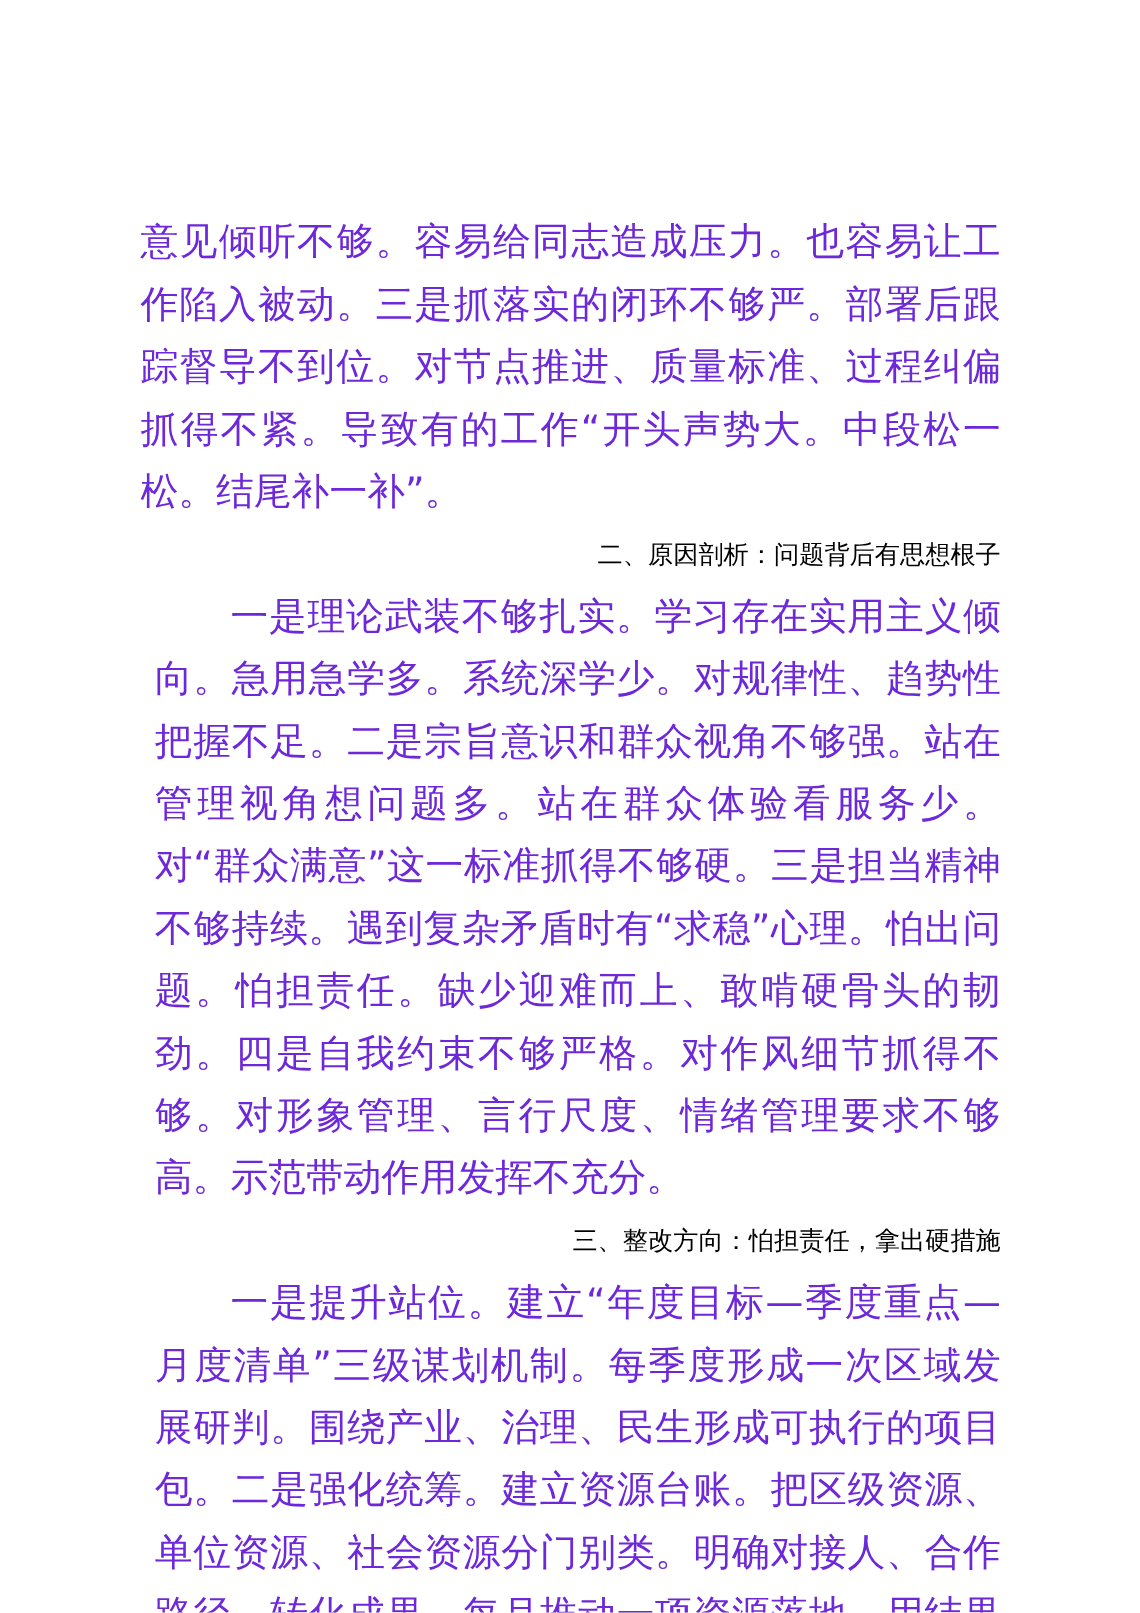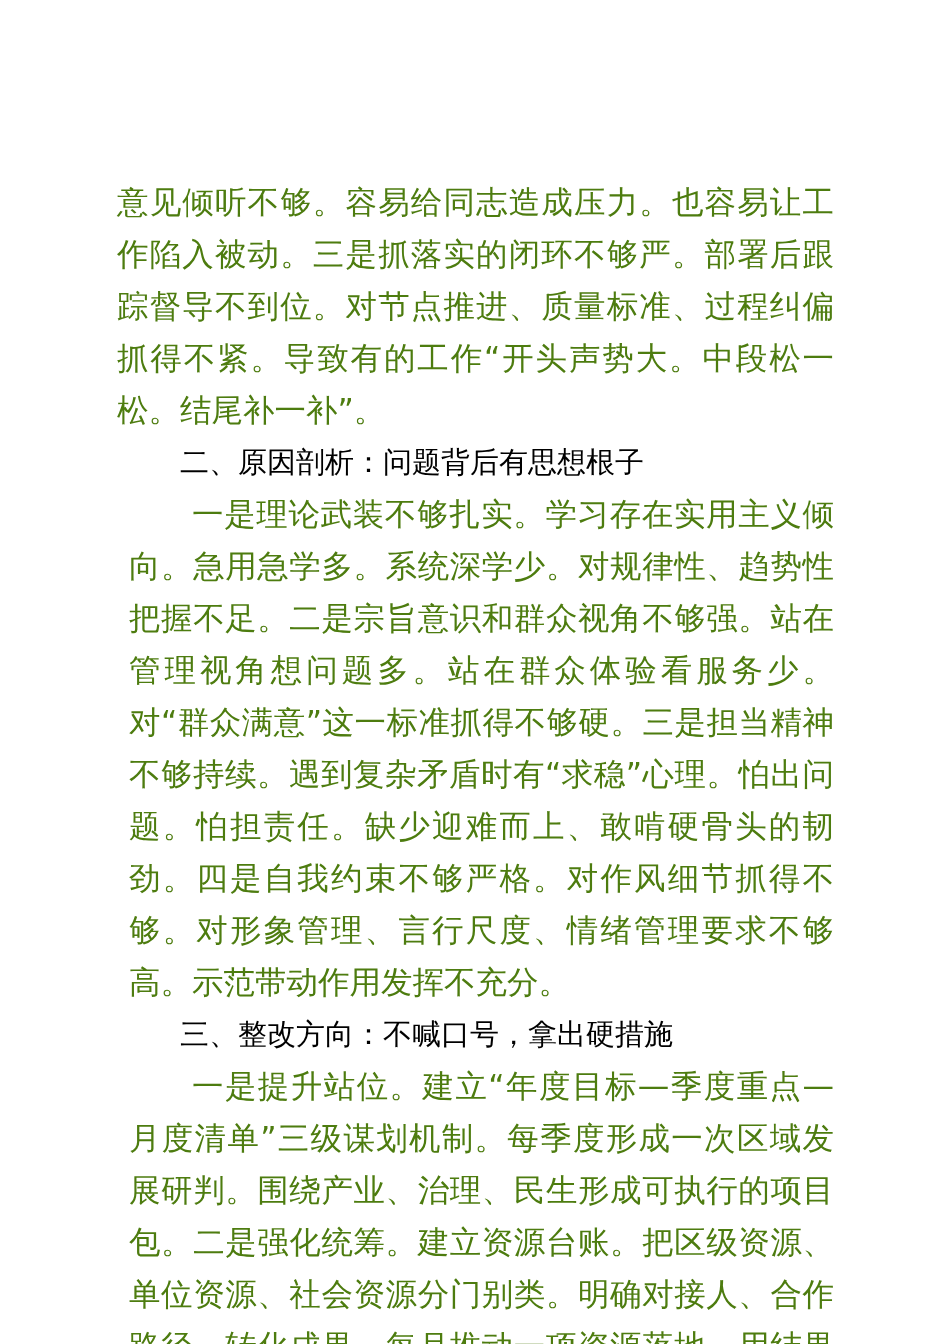--- a/index.html
+++ b/index.html
@@ -22,55 +22,55 @@
     position: absolute;
     left: 117px;
     top: 176px;
     width: 717px;
   }
   .para {
     margin: 0;
     padding: 0;
     font-size: 31.5px;
     line-height: 52px;
-    color: #4d7c0f;
+    color: #6d28d9;
     text-align: justify;
     text-align-last: left;
     text-justify: inter-character;
     letter-spacing: 0;
     font-weight: 400;
     word-break: break-all;
     overflow-wrap: break-word;
   }
   .para.indent {
     text-indent: 63px;
     margin-left: 12px;
   }
   .heading {
     margin: 0;
     padding: 0;
-    font-size: 29px;
+    font-size: 21px;
     line-height: 52px;
     color: #000000;
-    text-align: left;
+    text-align: right;
     text-indent: 63px;
     font-weight: 400;
     word-break: break-all;
   }
 </style>
 </head>
 <body>
 
 <div class="page">
   <div class="doc-body">
 
     <p class="para">意见倾听不够。容易给同志造成压力。也容易让工作陷入被动。三是抓落实的闭环不够严。部署后跟踪督导不到位。对节点推进、质量标准、过程纠偏抓得不紧。导致有的工作“开头声势大。中段松一松。结尾补一补”。</p>
 
     <p class="heading">二、原因剖析：问题背后有思想根子</p>
 
     <p class="para indent">一是理论武装不够扎实。学习存在实用主义倾向。急用急学多。系统深学少。对规律性、趋势性把握不足。二是宗旨意识和群众视角不够强。站在管理视角想问题多。站在群众体验看服务少。对“群众满意”这一标准抓得不够硬。三是担当精神不够持续。遇到复杂矛盾时有“求稳”心理。怕出问题。怕担责任。缺少迎难而上、敢啃硬骨头的韧劲。四是自我约束不够严格。对作风细节抓得不够。对形象管理、言行尺度、情绪管理要求不够高。示范带动作用发挥不充分。</p>
 
-    <p class="heading">三、整改方向：不喊口号，拿出硬措施</p>
+    <p class="heading">三、整改方向：怕担责任，拿出硬措施</p>
 
     <p class="para indent">一是提升站位。建立“年度目标—季度重点—月度清单”三级谋划机制。每季度形成一次区域发展研判。围绕产业、治理、民生形成可执行的项目包。二是强化统筹。建立资源台账。把区级资源、单位资源、社会资源分门别类。明确对接人、合作路径、转化成果。每月推动一项资源落地。用结果检验统筹能力。三是抓实队伍。完善培养机制。对年轻干部实行</p>
 
   </div>
 </div>
 
 </body></html>

